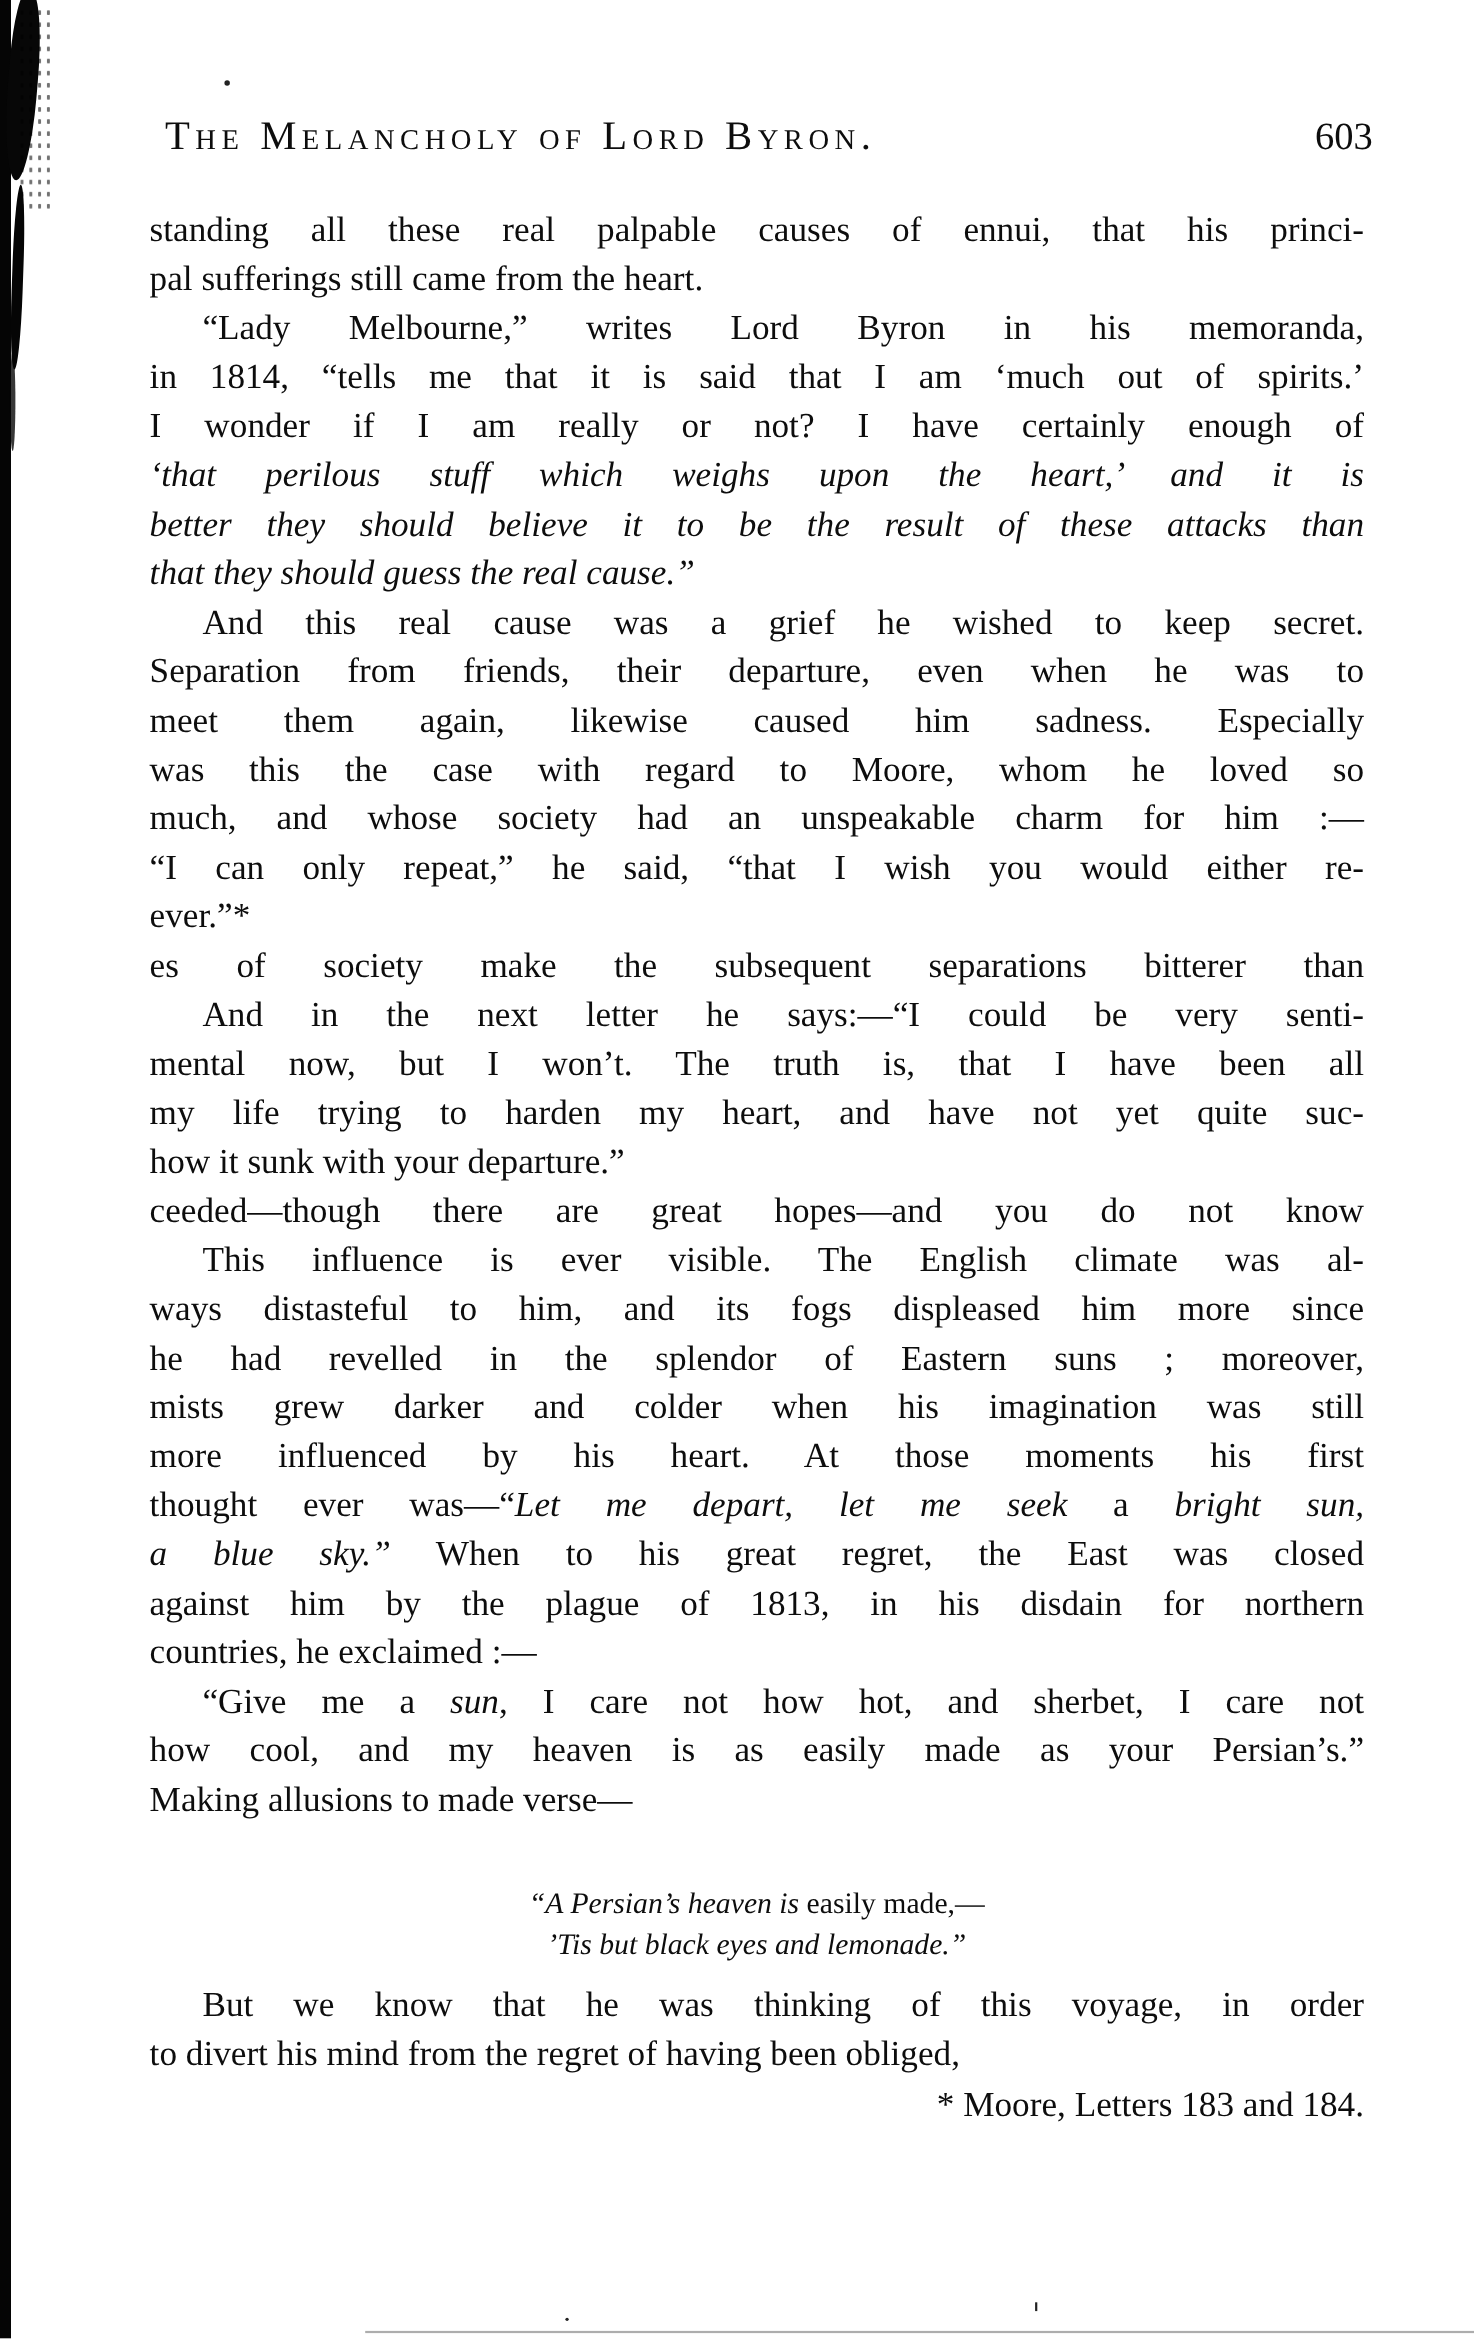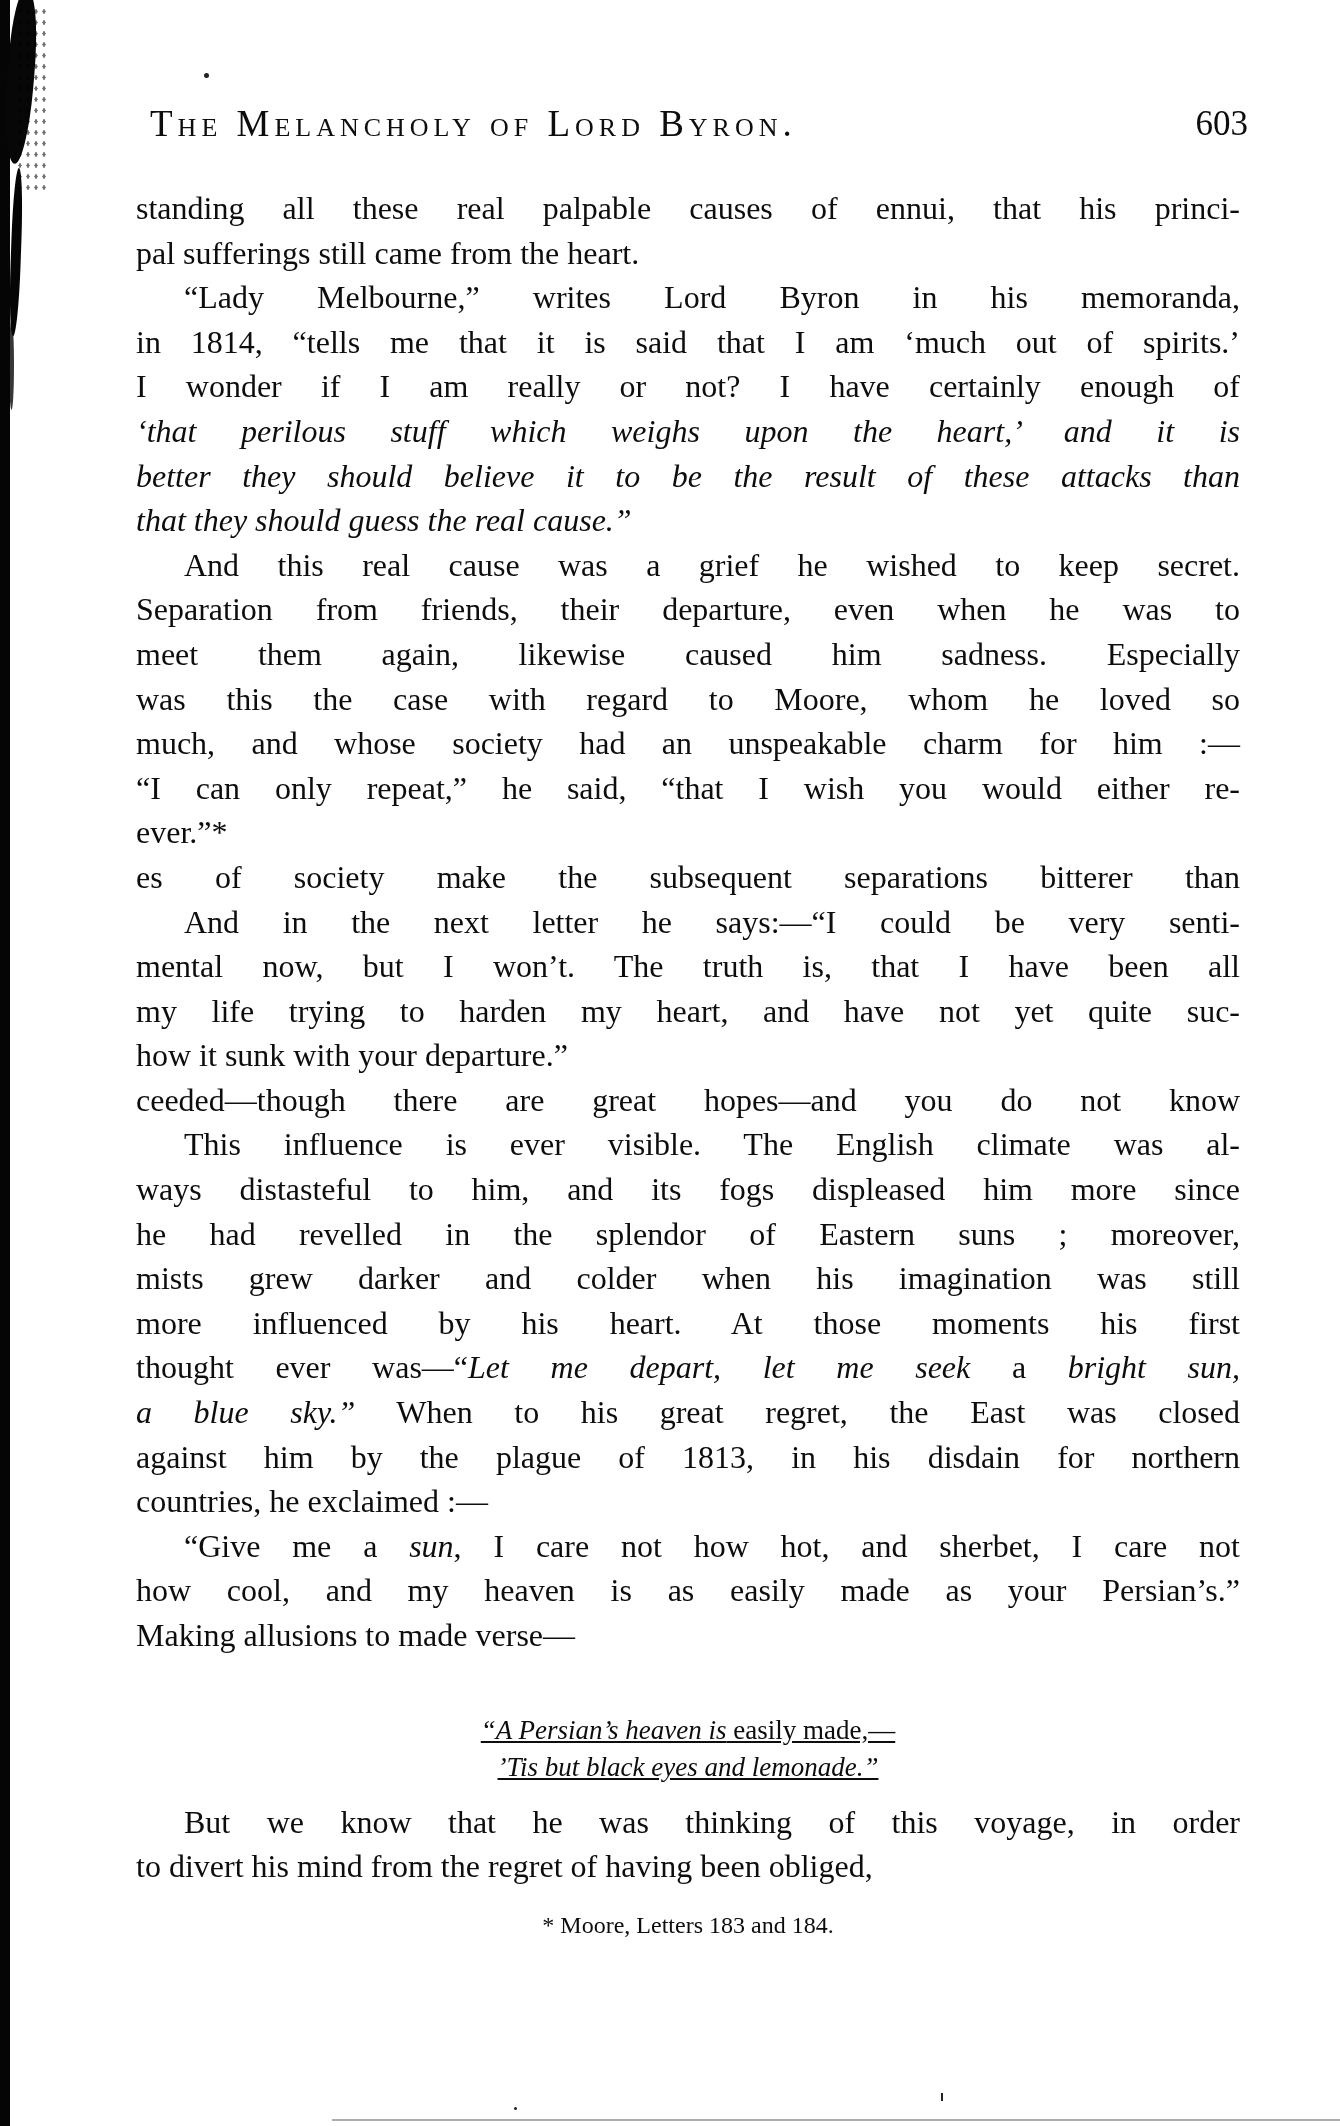--- a/index.html
+++ b/index.html
@@ -58,29 +58,29 @@
     position:absolute; left:136px; top:186px; width:1104px;
     font-size:32px; line-height:44.6px;
   }
   .line { text-align:justify; text-align-last:justify; }
   .line.last { text-align-last:left; }
   .line.indent { text-indent:48px; }
   .it { font-style:italic; }
 
   .verse-block {
     margin-top:54px; margin-bottom:14px;
-    font-size:27px; line-height:37px;text-decoration:underline;
+    font-size:27px; line-height:37px;
   }
   .verse-block .line,
   .verse-block .line.last { text-align:center; text-align-last:center; text-indent:0; }
 
   .footnote {
-    margin-top:19px;
-    text-align:center;
-    font-size:24px; line-height:34px;
+    margin-top:7px;
+    text-align:right;
+    font-size:32px; line-height:34px;
   }
 </style>
 </head>
 <body>
 
 <div class="page">
 
   <div class="edge-bar"></div>
   <div class="edge-blob"></div>
   <div class="edge-speckle"></div>

